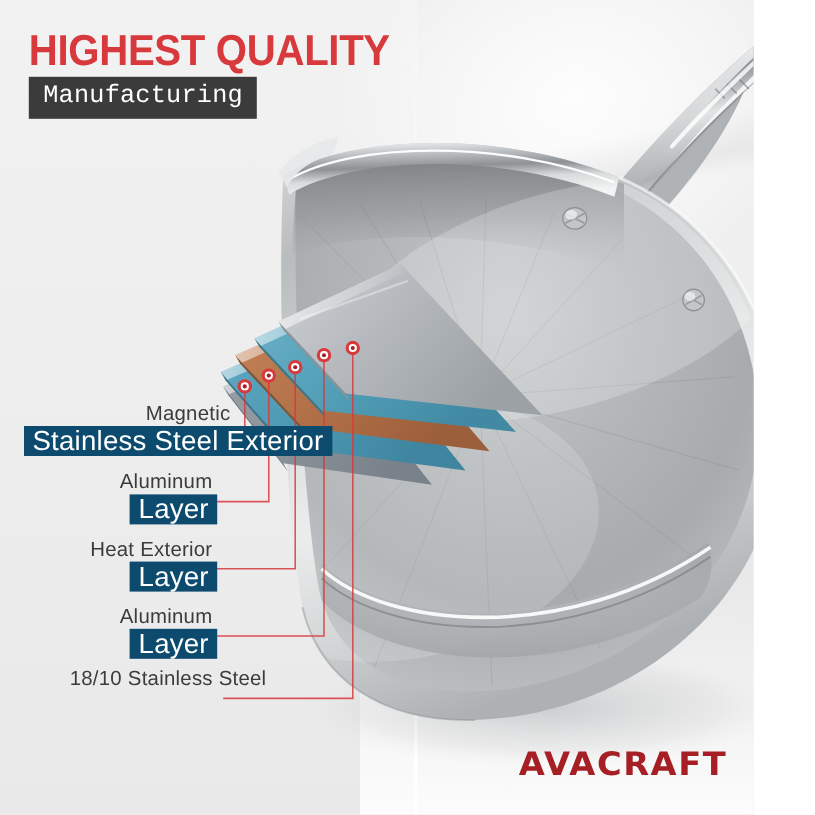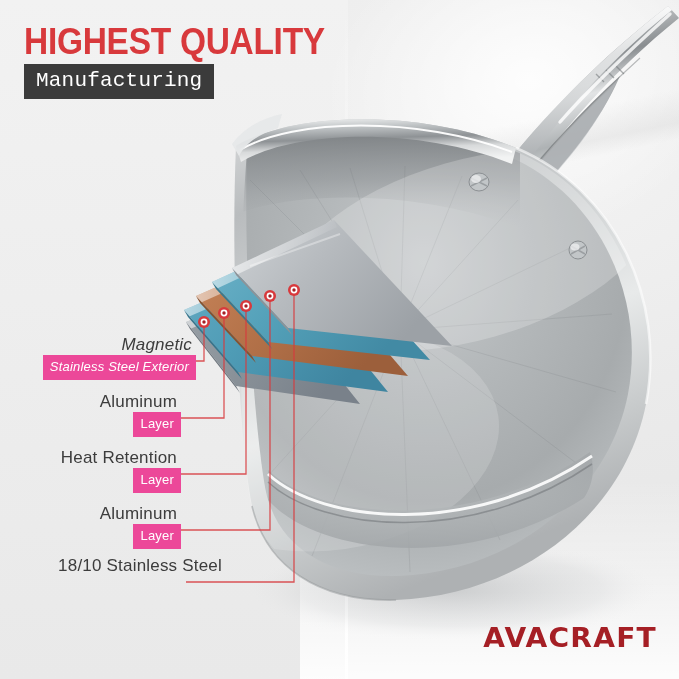--- a/index.html
+++ b/index.html
@@ -3,21 +3,21 @@
 <meta charset="utf-8">
 <title>AVACRAFT Highest Quality Manufacturing</title>
 <style>
   html, body {
     margin: 0;
     padding: 0;
     background: #ffffff;
   }
   #stage {
     position: relative;
-    width: 679px;
+    width: 628px;
     height: 679px;
     overflow: hidden;
     font-family: "Liberation Sans", sans-serif;
     background: #ececec;
   }
 
   
   .bg-base {
     position: absolute;
     inset: 0;
@@ -103,24 +103,24 @@
   .callout .line1 {
     display: block;
     font-size: 17px;
     line-height: 20px;
     color: #3c3c3c;
     letter-spacing: 0.2px;
     padding-right: 4px;
   }
   .callout .line2 {
     display: inline-block;
-    font-size: 13px;
+    font-size: 23px;
     line-height: 20px;
     color: #ffffff;
-    background: #ec4899;
+    background: #0c4a6e;
     padding: 2px 7px 3px 7px;
     letter-spacing: 0.2px;
   }
 
   
   .brand {
     position: absolute;
     right: 22px;
     bottom: 28px;
     font-size: 27px;
@@ -391,30 +391,30 @@
         <circle cx="294" cy="290" r="3.4" fill="#ffffff"></circle>
         <circle cx="294" cy="290" r="1.7" fill="#a51f25"></circle>
       </g>
   </svg>
 
   <div class="headline">HIGHEST QUALITY</div>
 
   <div class="subbanner">Manufacturing</div>
 
   <div id="callouts-root">
-      <div class="callout" style="left: 20px; top: 335px; width: 176px; font-style: italic;">
+      <div class="callout" style="left: 20px; top: 335px; width: 176px;">
         <span class="line1">Magnetic</span>
         <div><span class="line2">Stainless Steel Exterior</span></div>
       </div>
       <div class="callout" style="left: 20px; top: 392px; width: 161px;">
         <span class="line1">Aluminum</span>
         <div><span class="line2">Layer</span></div>
       </div>
       <div class="callout" style="left: 20px; top: 448px; width: 161px;">
-        <span class="line1">Heat Retention</span>
+        <span class="line1">Heat Exterior</span>
         <div><span class="line2">Layer</span></div>
       </div>
       <div class="callout" style="left: 20px; top: 504px; width: 161px;">
         <span class="line1">Aluminum</span>
         <div><span class="line2">Layer</span></div>
       </div>
       <div class="callout" style="left: 12px; top: 556px; width: 174px; margin-left: 40px;">
         <span class="line1">18/10 Stainless Steel</span>
       </div>
     </div>

